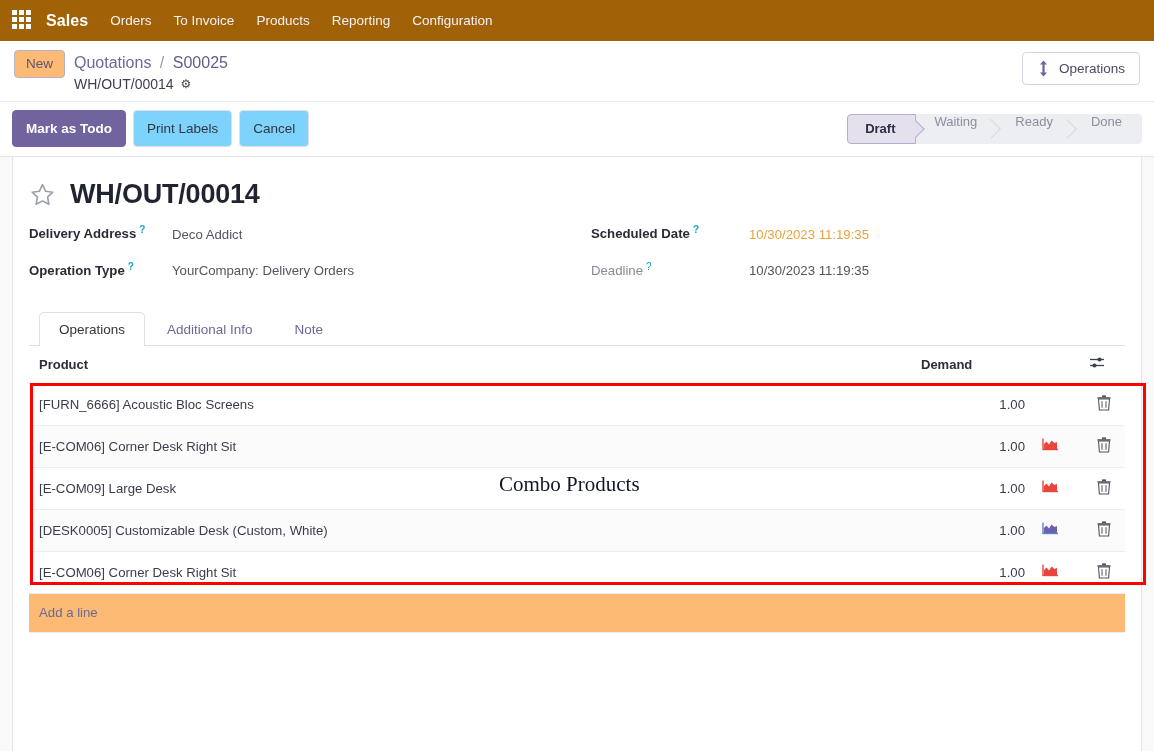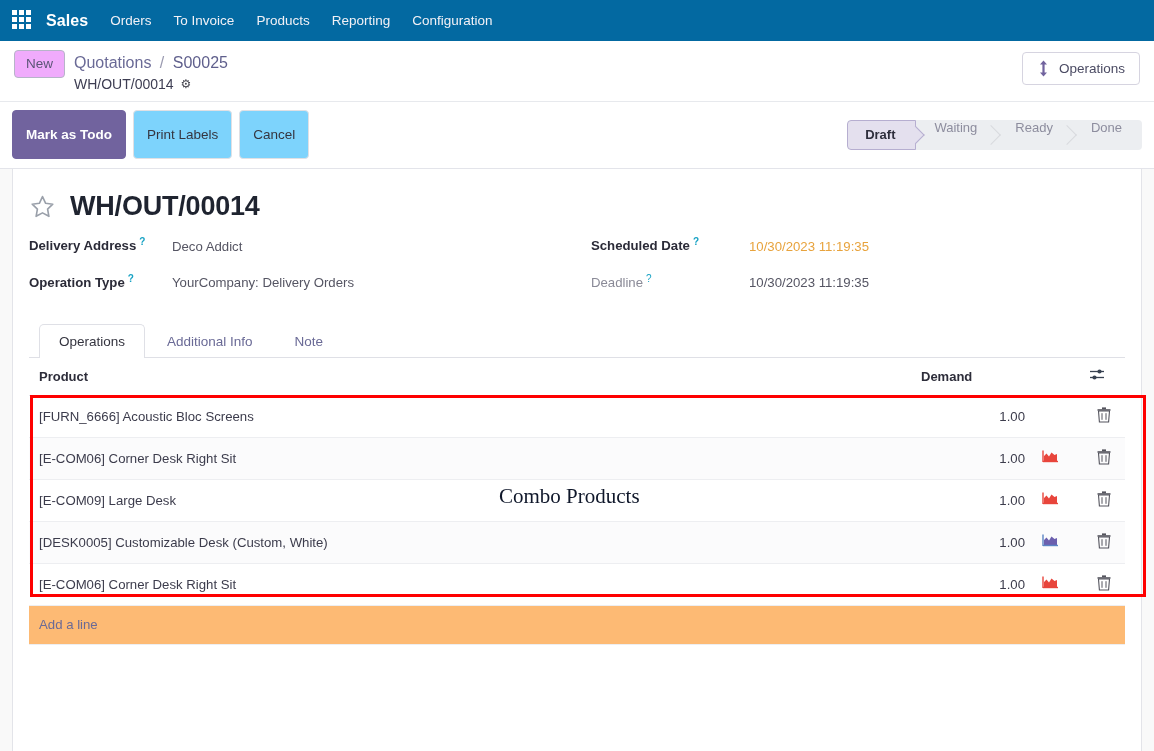--- a/index.html
+++ b/index.html
@@ -9,21 +9,21 @@
     background: #f9f9f9;
     font-family: "Liberation Sans", sans-serif;
     font-size: 13px;
     color: #374151;
     overflow: hidden;
   }
 
   
   .navbar {
     height: 41px;
-    background: #0369a1;
+    background: #a16207;
     display: flex;
     align-items: center;
     padding: 0 12px;
     color: #ffffff;
   }
   .apps-grid {
     width: 22px; height: 22px;
     display: grid;
     grid-template-columns: repeat(3, 5px);
     grid-template-rows: repeat(3, 5px);
@@ -55,21 +55,21 @@
     padding: 9px 14px 7px 14px;
     display: flex;
     align-items: flex-start;
     justify-content: space-between;
     min-height: 55px;
   }
   .bc-left { display: flex; align-items: flex-start; }
   .new-btn {
     border: 1px solid #b7b4c9;
     border-radius: 4px;
-    background: #f0abfc;
+    background: #fdba74;
     color: #5b5577;
     font-size: 13.5px;
     padding: 5px 11px;
     margin-right: 9px;
     cursor: pointer;
     font-family: "Liberation Sans", sans-serif;
     line-height: 1.15;
   }
   .bc-stack { padding-top: 1px; line-height: 1.45; }
   .bc-top { font-size: 16px; color: #6b6a8a; white-space: nowrap; }
@@ -106,21 +106,21 @@
     border-bottom: 1px solid #e3e4ea;
     padding: 8px 12px 9px 12px;
     display: flex;
     align-items: center;
     justify-content: space-between;
   }
   .btn-group { display: flex; gap: 7px; }
   .btn {
     border-radius: 4px;
     font-size: 13.5px;
-    padding: 16px 13px;
+    padding: 10px 13px;
     cursor: pointer;
     border: 1px solid transparent;
     font-family: "Liberation Sans", sans-serif;
     white-space: nowrap;
   }
   .btn-primary { background: #71639e; color: #ffffff; border-color: #71639e; font-weight: 600; }
   .btn-secondary { background: #7dd3fc; color: #35353f; border-color: #e0e0e4; }
 
   .statusbar {
     display: flex;

